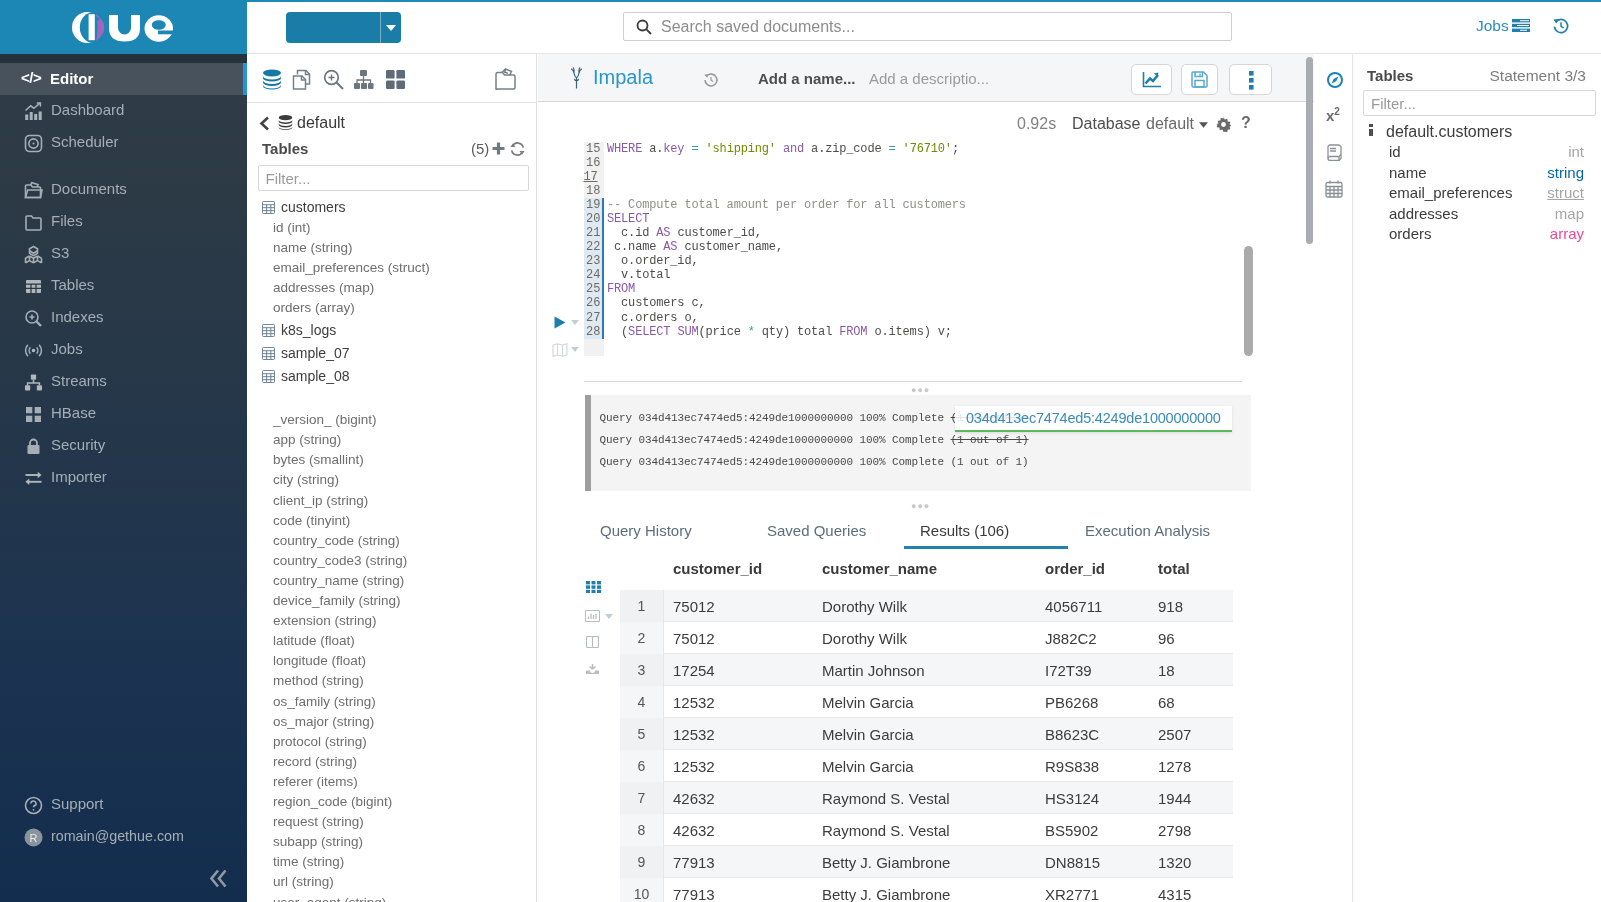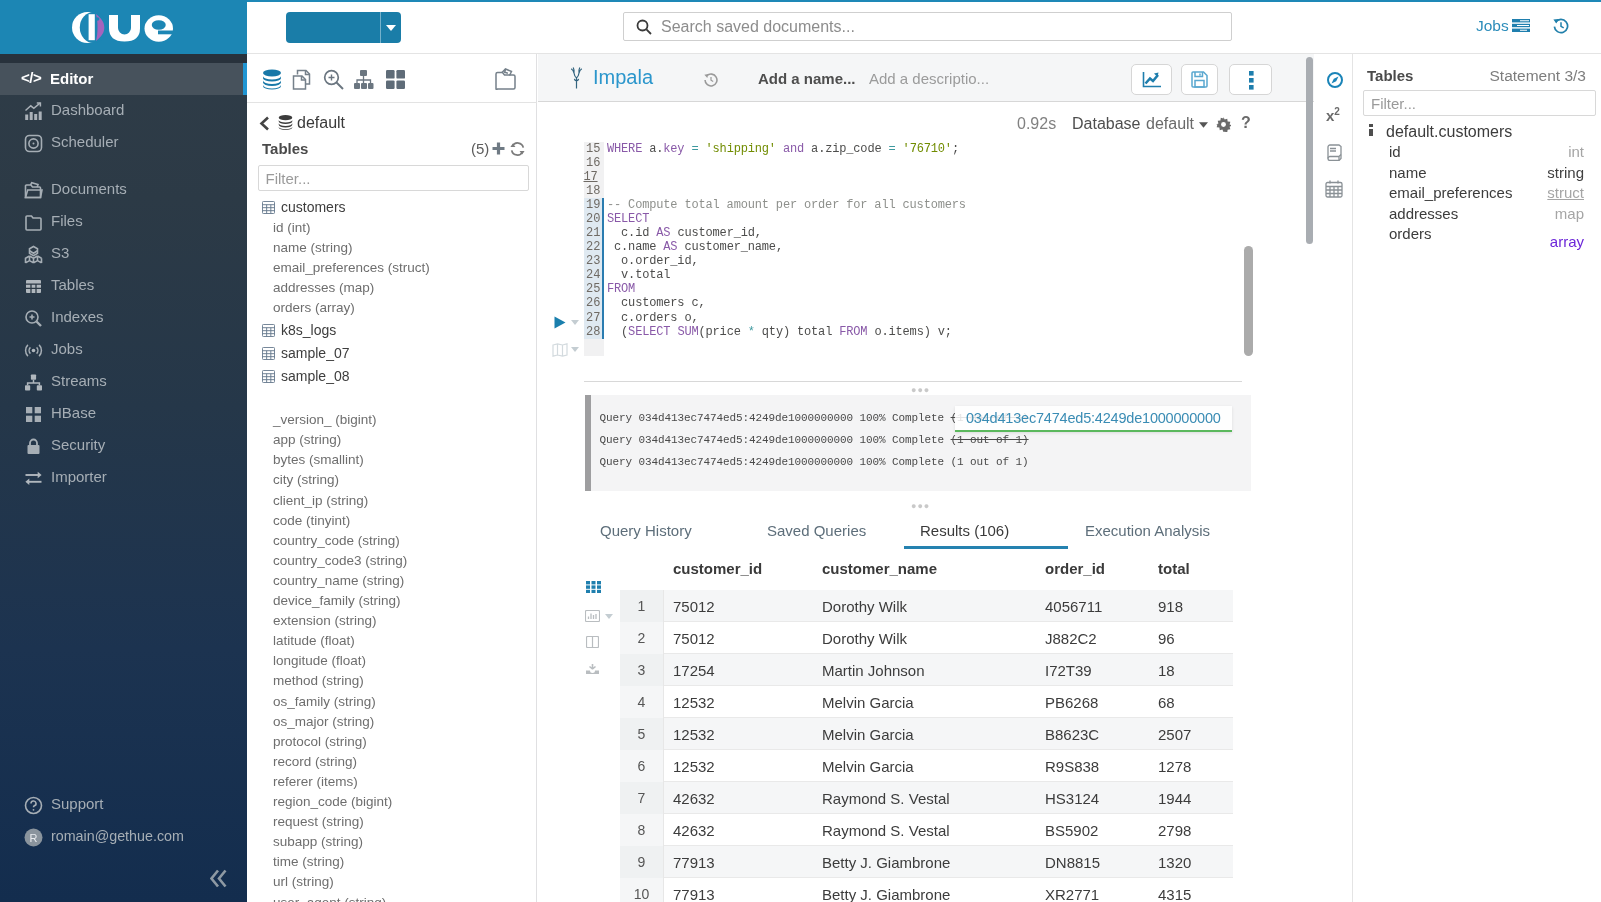--- a/index.html
+++ b/index.html
@@ -667,27 +667,27 @@
     <div style="width:4px;height:3.2px;background:#4e4e4e;"></div>
     <div style="width:4px;height:7px;background:#4e4e4e;margin-top:1.6px;"></div>
   </div>
   <span style="position:absolute;left:32px;top:69px;font-size:16px;color:#3c3c3c;">default.customers</span>
 <div style="position:absolute;left:0;top:87.4px;width:247px;height:20px;font-size:15px;">
       <span style="position:absolute;left:35px;top:2px;color:#3c3c3c;">id</span>
       <span style="position:absolute;right:17px;top:2px;color:#a5a5a5;">int</span>
     </div>
 <div style="position:absolute;left:0;top:107.8px;width:247px;height:20px;font-size:15px;">
       <span style="position:absolute;left:35px;top:2px;color:#3c3c3c;">name</span>
-      <span style="position:absolute;right:17px;top:2px;color:#404040;">string</span>
+      <span style="position:absolute;right:17px;top:2px;color:#0369a1;">string</span>
     </div>
 <div style="position:absolute;left:0;top:128.2px;width:247px;height:20px;font-size:15px;">
       <span style="position:absolute;left:35px;top:2px;color:#3c3c3c;">email_preferences</span>
       <span style="position:absolute;right:17px;top:2px;color:#a5a5a5;text-decoration:underline;">struct</span>
     </div>
 <div style="position:absolute;left:0;top:148.6px;width:247px;height:20px;font-size:15px;">
       <span style="position:absolute;left:35px;top:2px;color:#3c3c3c;">addresses</span>
       <span style="position:absolute;right:17px;top:2px;color:#a5a5a5;">map</span>
     </div>
 <div style="position:absolute;left:0;top:169.0px;width:247px;height:20px;font-size:15px;">
       <span style="position:absolute;left:35px;top:2px;color:#3c3c3c;">orders</span>
-      <span style="position:absolute;right:17px;top:10px;color:#6d28d9;">array</span>
+      <span style="position:absolute;right:17px;top:2px;color:#ec4899;">array</span>
     </div>
 </div>
 
 </body></html>

